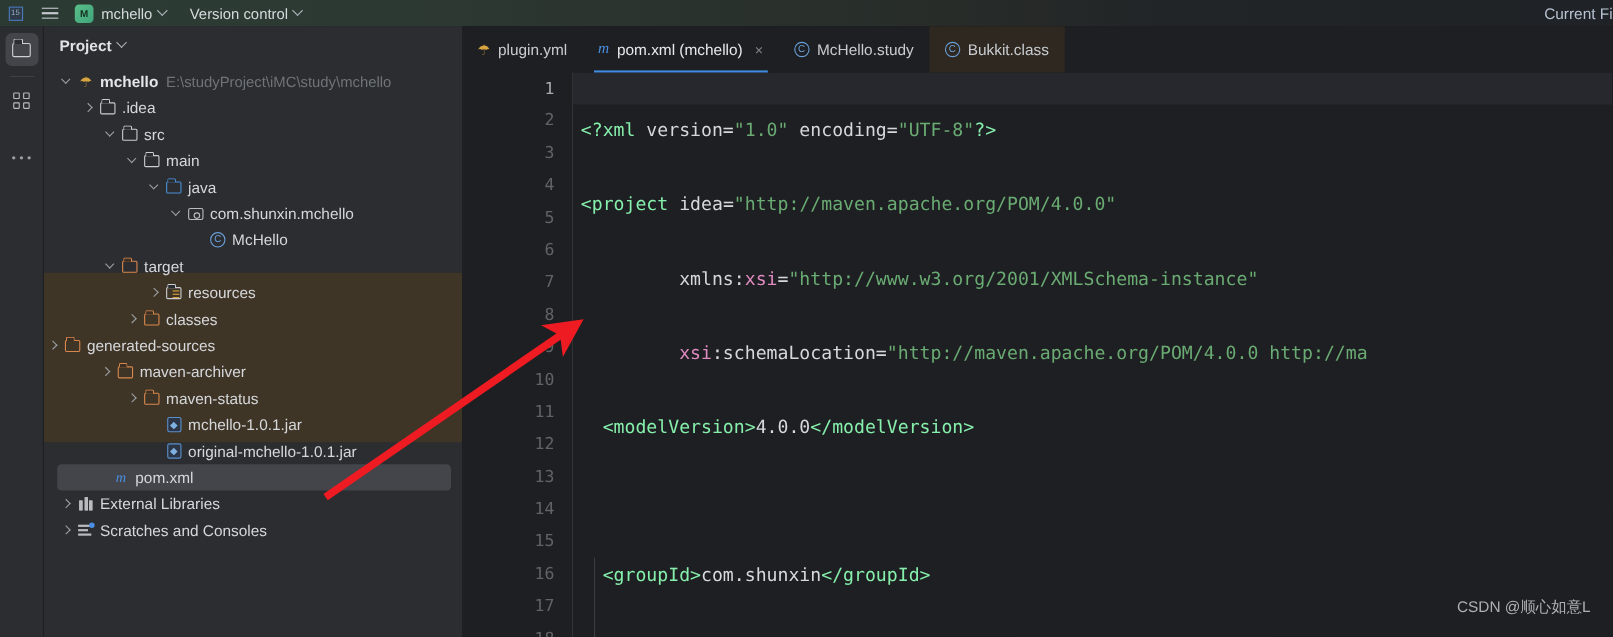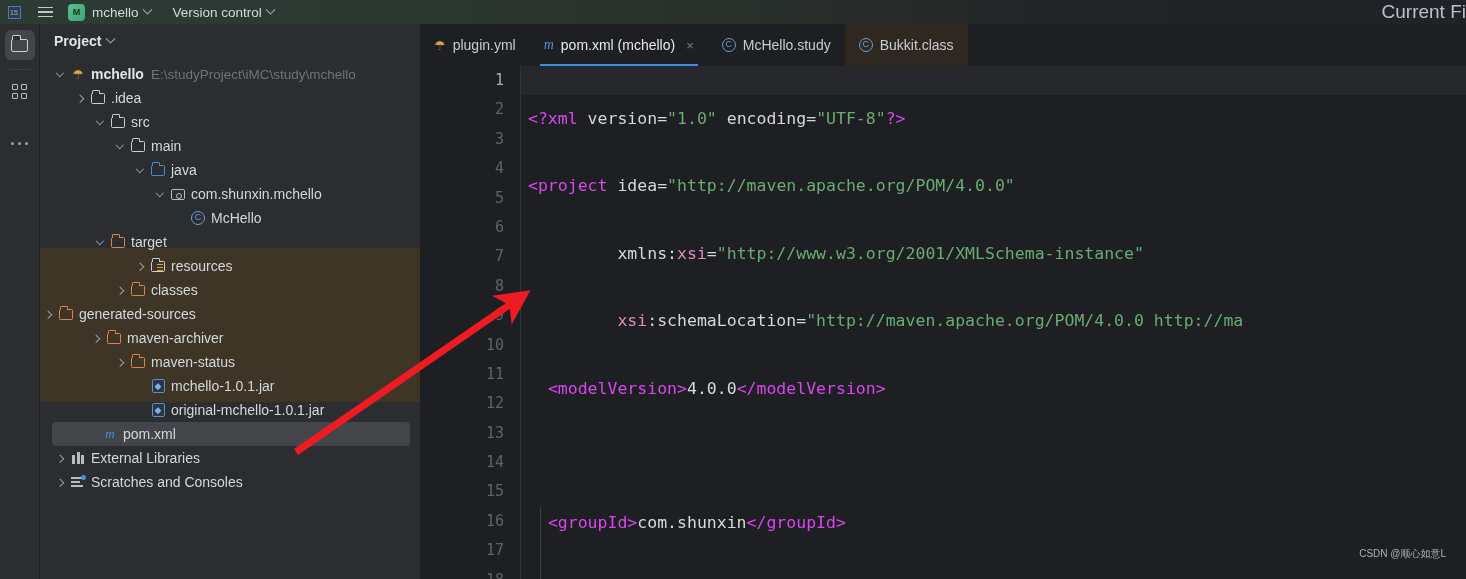--- a/index.html
+++ b/index.html
@@ -44,21 +44,21 @@
     display: flex; align-items: center; gap: 5px; white-space: nowrap;
   }
   .tb-item.vc { margin-left: 22px; }
   .chev {
     display:inline-block; width:7px; height:7px;
     border-right: 1.3px solid #a9b0b6; border-bottom: 1.3px solid #a9b0b6;
     transform: rotate(45deg) translate(-2px,-2px);
   }
   .tb-right {
     position: absolute; right: 0; top: 0; height: 24px;
-    display: flex; align-items: center; color: #b6c2d0; font-size: 19px;
+    display: flex; align-items: center; color: #b6c2d0; font-size: 14px;
     white-space: nowrap;
   }
 
   
   .rail {
     position: absolute; left: 0; top: 24px; width: 40px; height: 555px;
     background: #2b2d30; border-right: 1px solid #1e1f22;
   }
   .rail-btn {
     width: 30px; height: 30px; margin: 6px auto 0; border-radius: 6px;
@@ -171,37 +171,37 @@
   }
   .gutter .gl.cur { color: #a7acb0; }
   .caretline {
     position: absolute; left: 0; top: 0; width: 1046px; height: 29.4px; background: #26282e;
   }
   .codelines {
     position: absolute; left: 108px; top: 0; width: 940px; height: 513px;
     font-family: "DejaVu Sans Mono", monospace; font-size: 16.5px; white-space: pre;
   }
   .codelines .cl { height: 29.4px; line-height: 29.4px; }
-  .t-tag   { color: #d946ef; }
+  .t-tag   { color: #86efac; }
   .t-attr  { color: #d5d7db; }
   .t-attrx { color: #e08ac0; }
   .t-str   { color: #6aab73; }
   .t-txt   { color: #d6d9dd; }
   .t-eq    { color: #d5d7db; }
   .indent-guide {
     position: absolute; left: 120px; top: 441px; width: 1px; height: 88px; background: #3b3f44;
   }
 
   
   .arrow-svg { position: absolute; left: 0; top: 0; width: 1466px; height: 579px; pointer-events: none; }
 
   
   .watermark {
     position: absolute; right: 20px; bottom: 18px;
-    color: #b9bcc0; font-size: 10px; font-family: "Liberation Sans", sans-serif;
+    color: #b9bcc0; font-size: 14px; font-family: "Liberation Sans", sans-serif;
     opacity: .92; white-space: nowrap;
   }
 </style>
 </head>
 <body>
 
 <div id="app">
 
   <div class="titlebar">
     <div class="tb-winicon">

